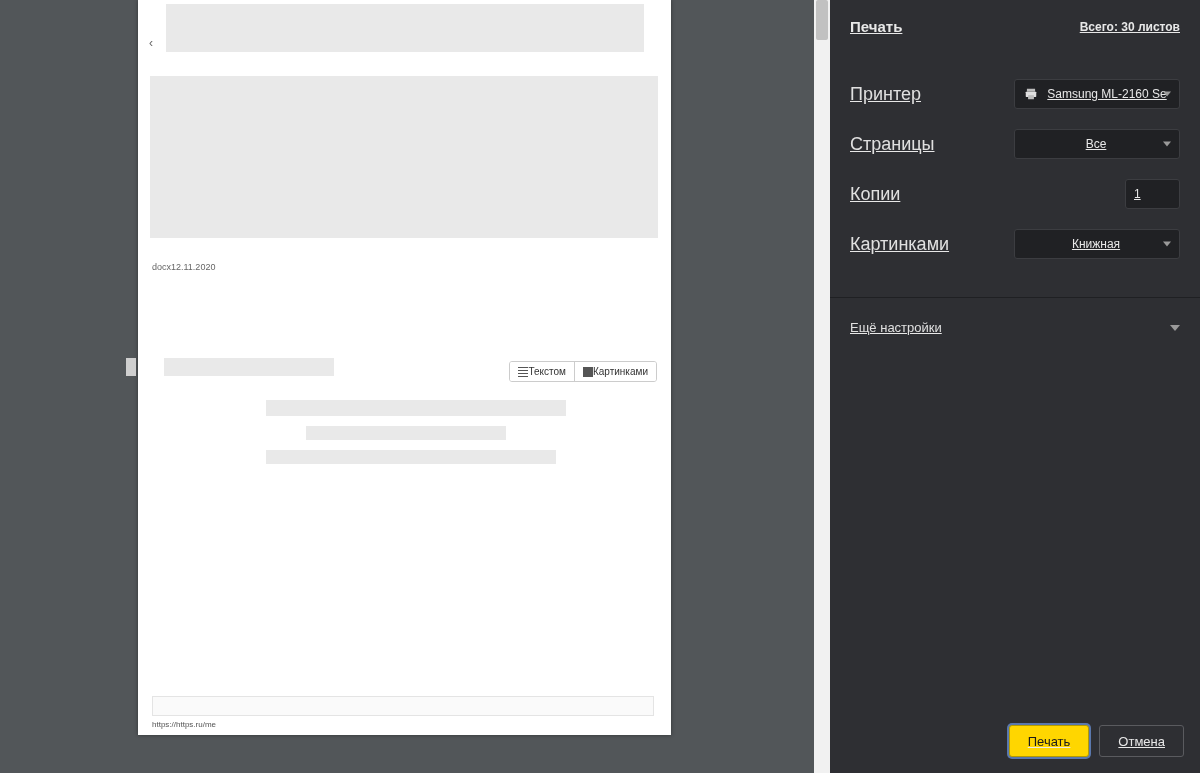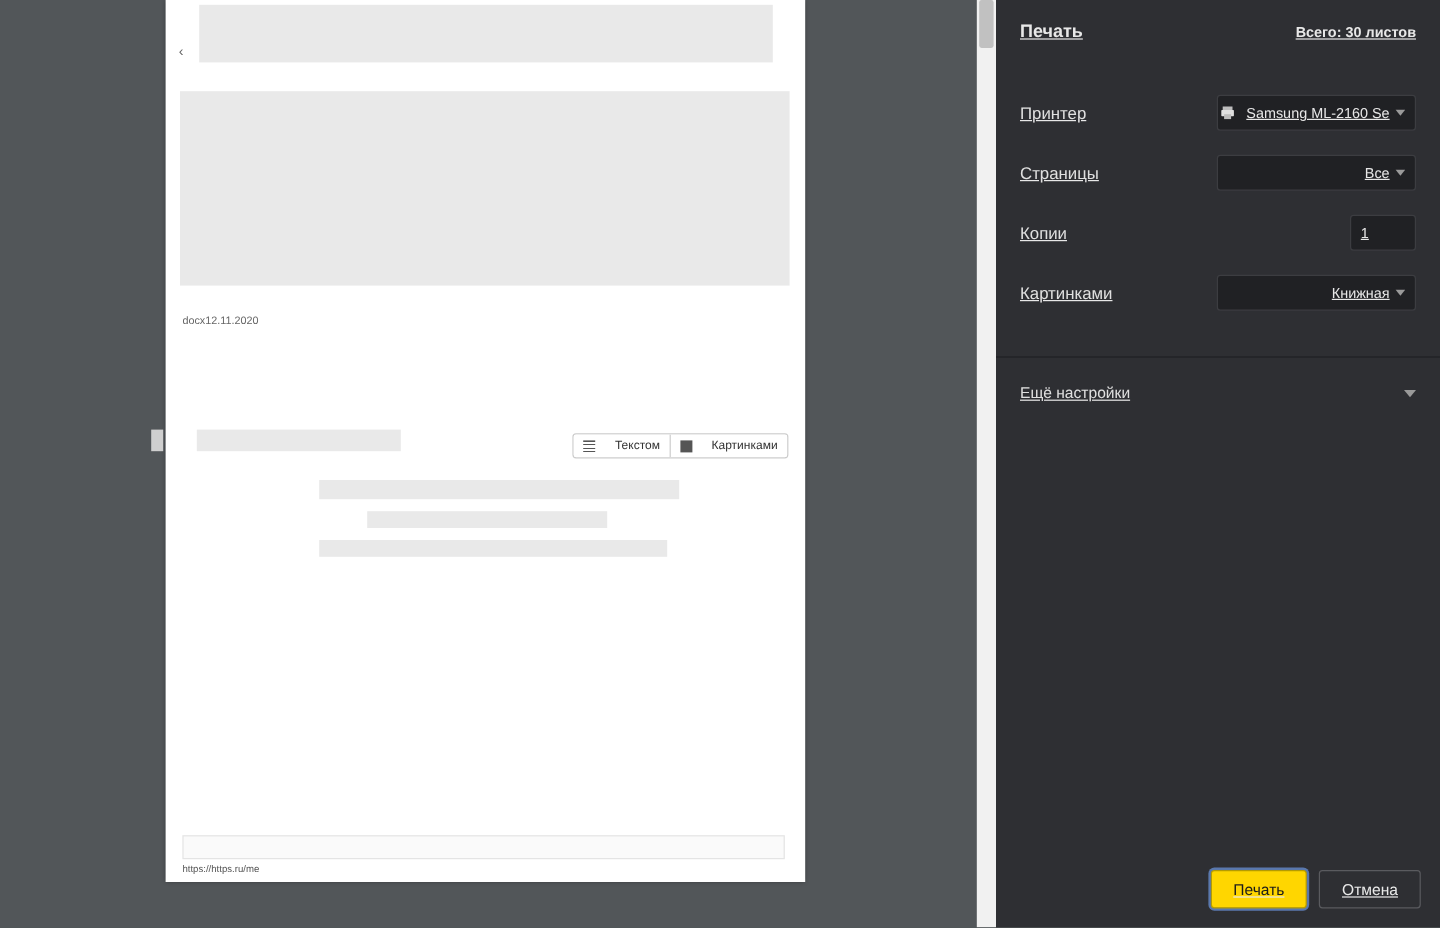--- a/index.html
+++ b/index.html
@@ -49,21 +49,21 @@
     position: absolute; top: 361px; right: 14px;
     display: flex;
     border: 1px solid #ccc;
     border-radius: 3px;
     overflow: hidden;
     font-size: 10px;
     background:#fff;
   }
   .view-toggles .btn {
     padding: 4px 8px;
-    display:flex; align-items:center; gap:16px;
+    display:flex; align-items:center; gap:0;
     color:#333;
     background:#fff;
     justify-content:center;
   }
   .view-toggles .btn + .btn { border-left:1px solid #ccc; }
   .view-toggles .ic { width:10px; height:10px; display:inline-block; }
   .ic-lines { background: repeating-linear-gradient(#555 0 1px, transparent 1px 3px); }
   .ic-img   { background:#555; }
   .ph-d { left: 26px;  top: 358px; width:170px; height:18px; }
   .ph-side { position:absolute; left:-12px; top:358px; width:10px; height:18px; background:#cfcfcf; }
@@ -92,35 +92,35 @@
     padding: 18px 20px;
   }
   .panel-header h1 { font-size: 15px; font-weight: 600; }
   .panel-header .count { font-size: 12px; color:#e8e8e8; font-weight:600; }
 
   .settings { padding: 6px 20px 18px; border-bottom:1px solid #1f2023; }
   .row {
     display:flex; align-items:center; justify-content:space-between;
     margin: 20px 0;
   }
-  .row label { color:#e0e0e0; font-size:14px; }
+  .row label { color:#e0e0e0; font-size:18px; }
   .select, .input-small {
     background:#202124;
     border:1px solid #3c3d41;
     color:#e8e8e8;
     font-size:12px;
     border-radius:3px;
     height:30px;
     display:flex; align-items:center;
   }
   .select {
     width: 166px;
-    padding: 0 21px 0 8px;
+    padding: 0 10px 0 8px;
     position:relative;
-    justify-content:flex-end;
+    justify-content:center;
     gap:8px;
     overflow:hidden;
     white-space:nowrap;
   }
   .select.with-icon { padding-left:6px; }
   .select .caret {
     position:absolute; right:8px; top:50%; transform:translateY(-50%);
     width:0;height:0;border-left:4px solid transparent;border-right:4px solid transparent;border-top:5px solid #9a9a9a;
   }
   .printer-ic { width:16px;height:14px; flex:0 0 16px; }

